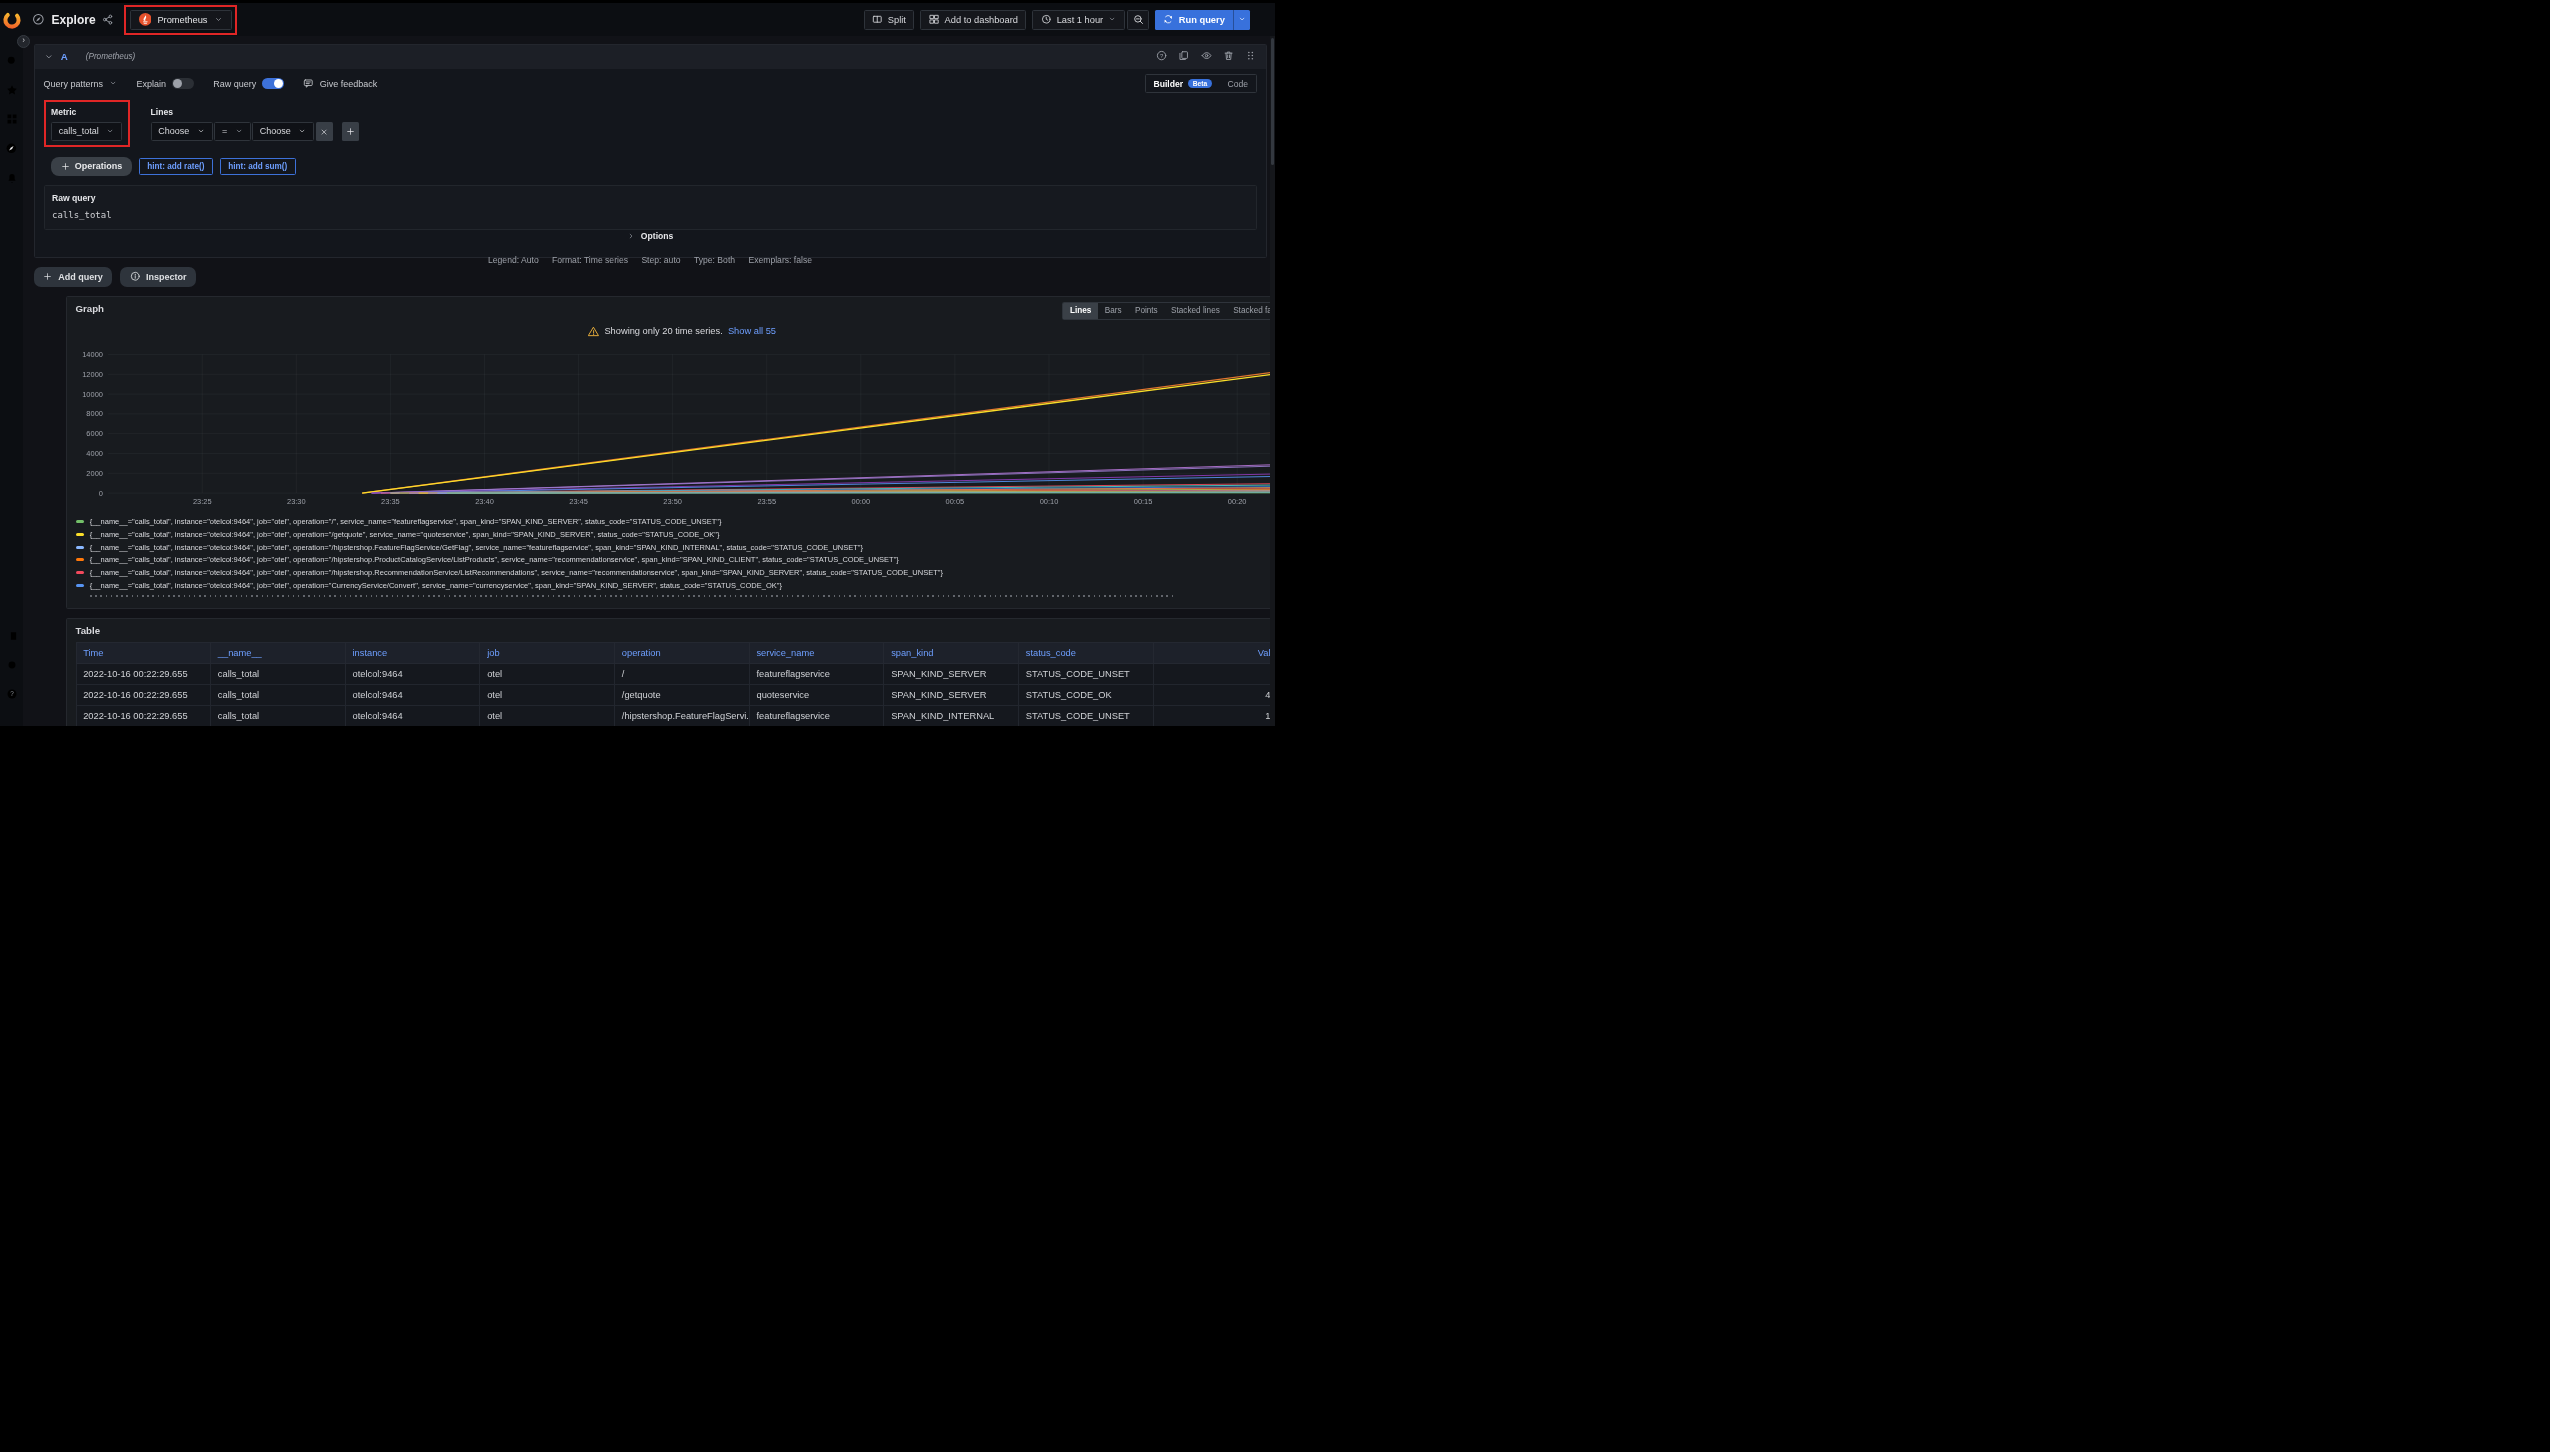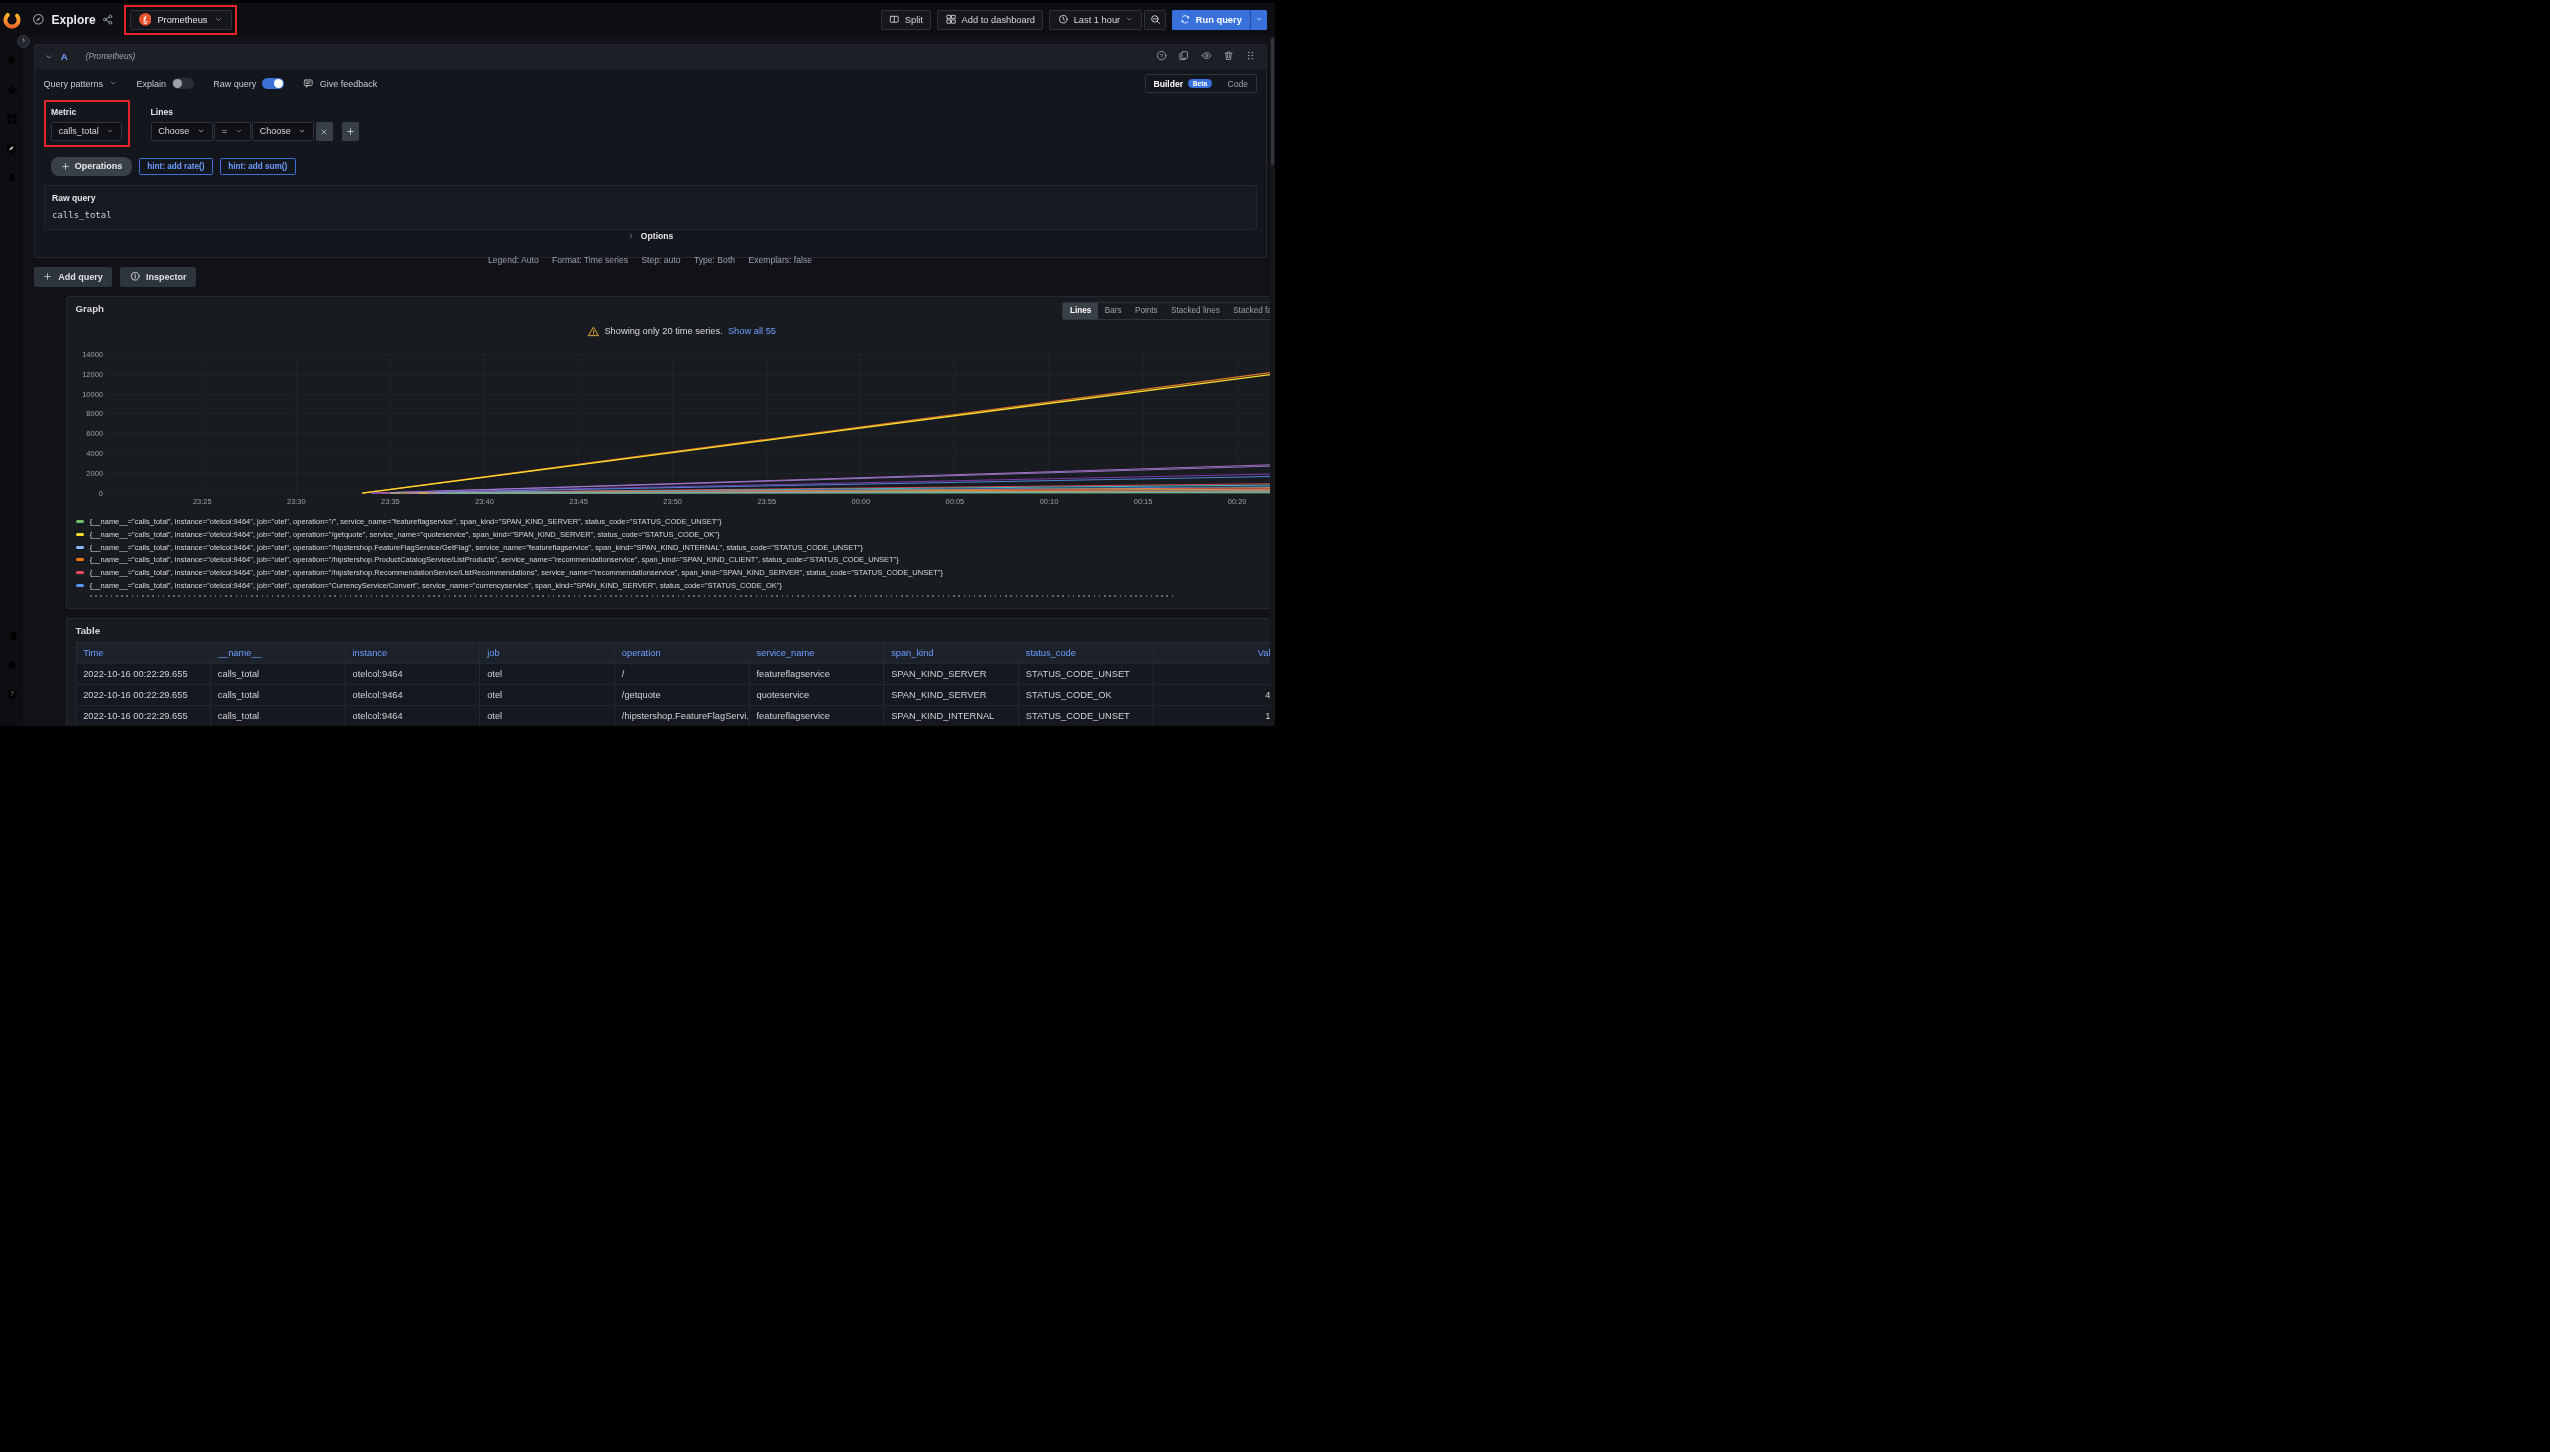--- a/index.html
+++ b/index.html
@@ -5,21 +5,21 @@
   html,body{margin:0;padding:0;width:1275px;height:726px;overflow:hidden;background:#000;}
   .page{position:relative;width:1275px;height:726px;background:#111217;color:#D8D9DD;
         font-family:"Liberation Sans",sans-serif;font-size:9px;}
   button{font-family:inherit;cursor:pointer;}
   .i{display:inline-flex;align-items:center;justify-content:center;flex:none;}
   .i svg{stroke:currentColor;fill:none;stroke-width:1.3;stroke-linecap:round;stroke-linejoin:round;}
 
   
   .topstrip{position:absolute;top:0;left:0;right:0;height:3px;background:#000;}
   .topbar{position:absolute;top:3px;left:0;right:0;height:33px;background:#0C0E12;
-          display:flex;align-items:center;justify-content:space-between;padding-right:8px;z-index:4;}
+          display:flex;align-items:center;justify-content:space-between;padding-right:25px;z-index:4;}
   .topbar-left{display:flex;align-items:center;gap:6.7px;padding-left:3px;}
   .logo{width:18px;height:18px;margin-right:4.5px;}
   .app-title{font-size:12px;font-weight:600;color:#ECECEE;margin:0;}
   .dim{color:#9DA1A9;}
   .annotation-red{border:2.2px solid #E02626;padding:3px 3.7px;margin-left:3.7px;}
   .ds-btn{display:flex;align-items:center;gap:6px;height:20px;padding:0 8.2px;background:#14161B;
           border:0.7px solid #2E333A;border-radius:1.5px;color:#E3E4E7;font-size:9.3px;}
   .topbar-right{display:flex;align-items:center;gap:6px;}
   .tb-btn{display:flex;align-items:center;gap:5.2px;height:20px;padding:0 7.5px;background:#15171C;
           border:0.7px solid #2E333A;border-radius:1.5px;color:#D8D9DD;font-size:9.3px;font-weight:500;}
@@ -82,21 +82,21 @@
 
   .raw-box{margin:9.7px 9px 0;background:#16191F;border:0.7px solid #22262C;border-radius:1.5px;padding:6.7px 7.5px 9px;}
   .raw-title{font-weight:bold;font-size:8.6px;margin-bottom:6.7px;color:#E6E7EA;}
   .raw-text{font-family:"DejaVu Sans Mono",monospace;font-size:9px;color:#CFD0D4;}
 
   .q-options{display:flex;align-items:center;gap:13.4px;height:24px;margin:1.5px 9px 1.5px;flex-direction:column;}
   .opt-label{font-weight:bold;color:#E6E7EA;font-size:8.6px;}
   .opt{color:#9DA1A9;font-size:8.6px;}
 
   .action-row{display:flex;gap:7.5px;margin-top:9px;}
-  .action-btn{height:20px;padding:0 9.7px;background:#2E343C;border:none;border-radius:2px;color:#DEE0E3;
+  .action-btn{height:20px;padding:0 9.7px;background:#2E343C;border:none;border-radius:7px;color:#DEE0E3;
               font-weight:bold;font-size:9px;display:flex;align-items:center;gap:6px;}
 
   
   .panel{width:1233px;box-sizing:border-box;background:#181B1F;border:0.7px solid #25282E;border-radius:1.5px;position:relative;margin-left:32px;}
   .graph-panel{margin-top:9.7px;height:313px;overflow:hidden;padding:6px 9px;}
   .panel-title{font-size:9.7px;font-weight:bold;color:#D8D9DD;}
   .modes{position:absolute;top:4.5px;right:7.5px;display:flex;border:0.7px solid #2F343B;border-radius:1.5px;overflow:hidden;}
   .mode{height:15.7px;padding:0 6.7px;font-size:8.2px;color:#9DA1A9;background:transparent;border:none;}
   .mode.active{background:#3A4047;color:#fff;font-weight:bold;}
   .graph-warning{display:flex;justify-content:center;align-items:flex-start;gap:5.2px;margin-top:12px;font-size:9.3px;color:#D8D9DD;}

